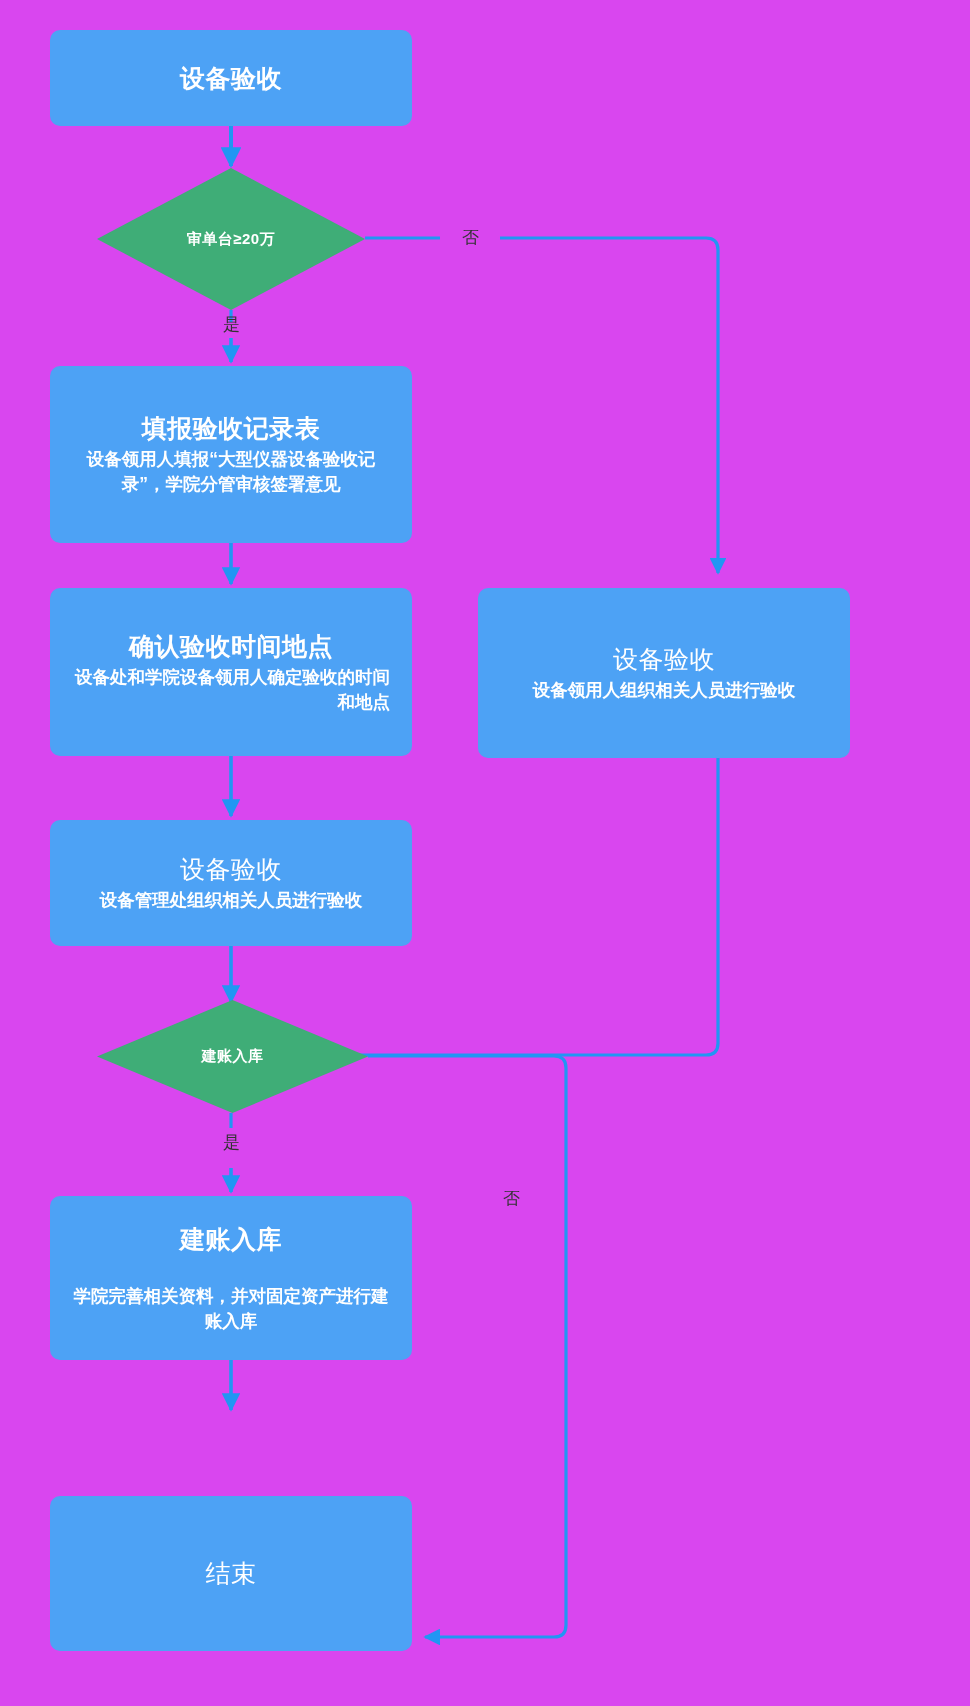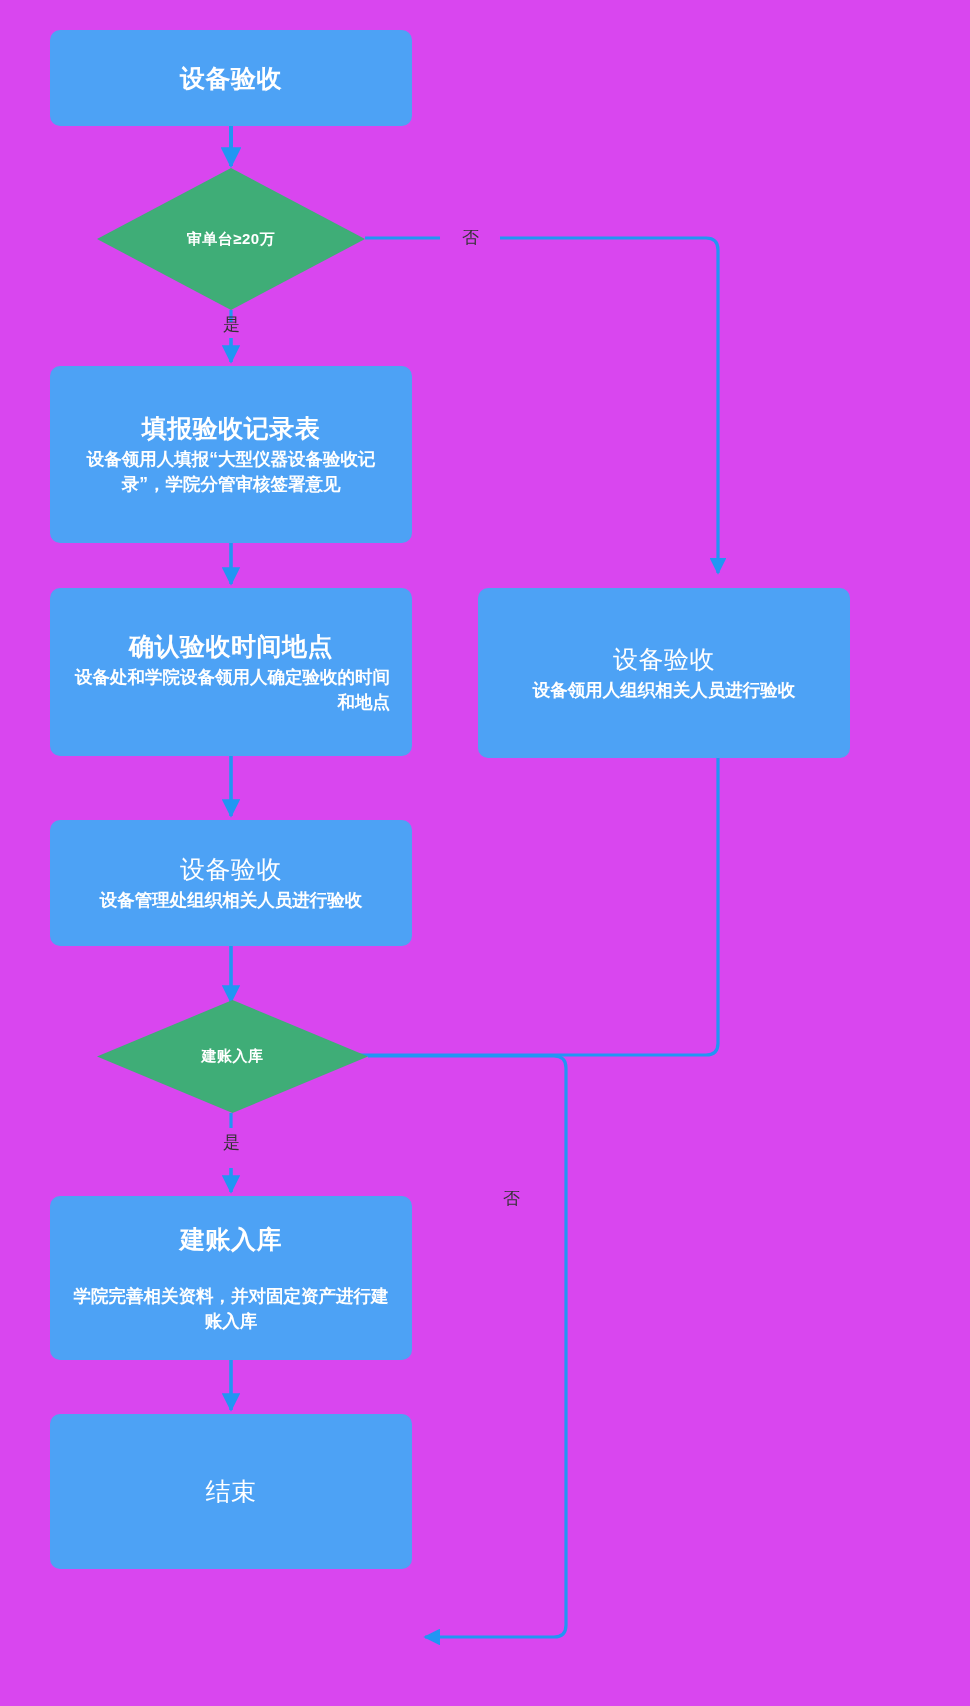--- a/index.html
+++ b/index.html
@@ -160,21 +160,21 @@
       <polygon points="135.5,0 271,56.5 135.5,113 0,56.5" fill="#3fad77"></polygon>
     </svg>
     <div class="dlabel">建账入库</div>
   </div>
 
   <div class="node process" style="left:50px; top:1196px; width:362px; height:164px;gap:26px;">
     <div class="title">建账入库</div>
     <div class="desc">学院完善相关资料，并对固定资产进行建账入库</div>
   </div>
 
-  <div class="node process" style="left:50px; top:1414px; width:362px; height:155px;">
+  <div class="node process" style="left:50px; top:1496px; width:362px; height:155px;">
     <div class="title plain">结束</div>
   </div>
 
   <div class="edge-label" style="left:462px; top:229px;">否</div>
 
   <div class="edge-label" style="left:223px; top:316px;">是</div>
 
   <div class="edge-label" style="left:223px; top:1134px;">是</div>
 
   <div class="edge-label" style="left:503px; top:1190px;">否</div>

